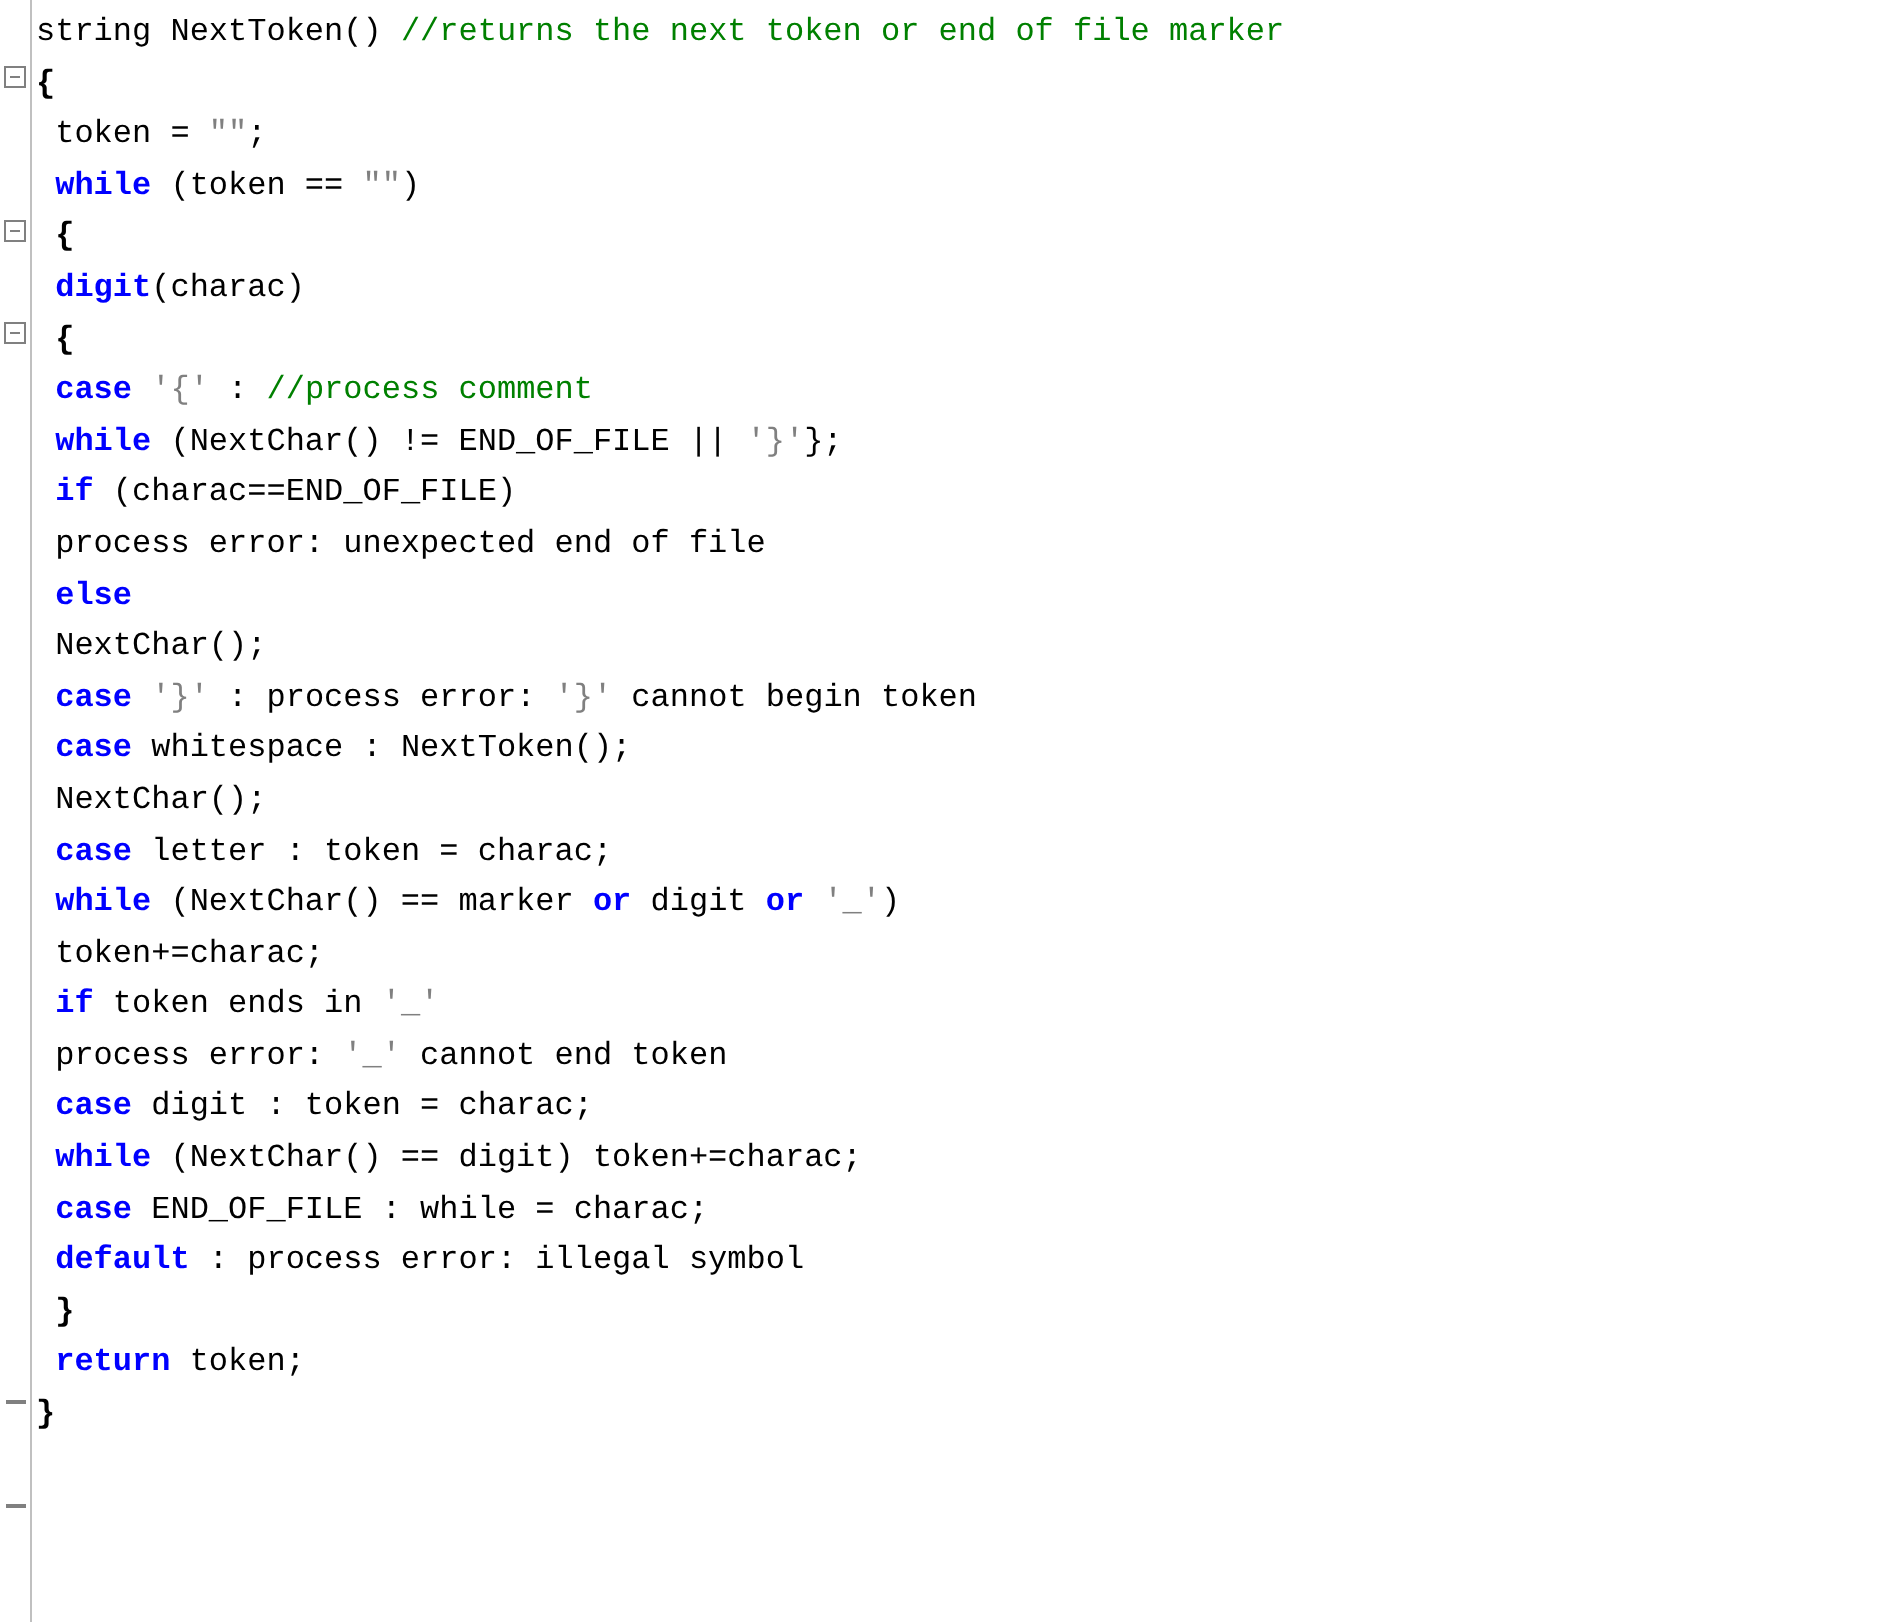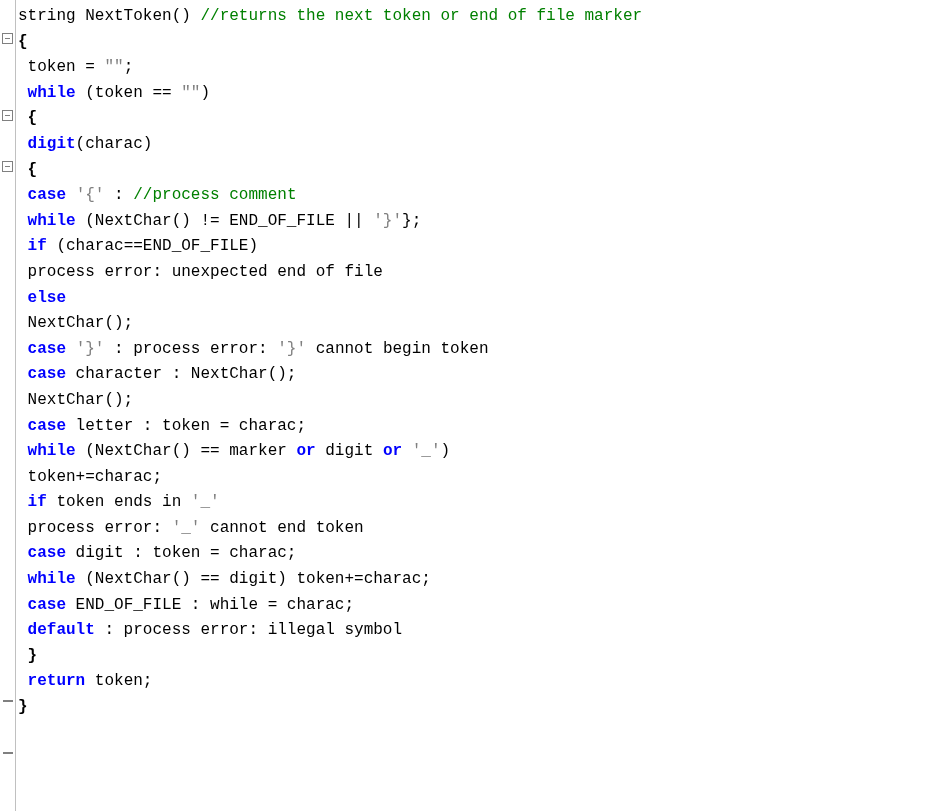--- a/index.html
+++ b/index.html
@@ -82,21 +82,21 @@
   <div class="line"><span class="kw2"> {</span></div>
   <div class="line"><span class="kw"> digit</span><span>(charac)</span></div>
   <div class="line"><span class="kw2"> {</span></div>
   <div class="line"><span class="kw"> case</span><span> </span><span class="str">'{'</span><span> : </span><span class="comment">//process comment</span></div>
   <div class="line"><span class="kw"> while</span><span> (NextChar() != END_OF_FILE || </span><span class="str">'}'</span><span>};</span></div>
   <div class="line"><span class="kw"> if</span><span> (charac==END_OF_FILE)</span></div>
   <div class="line"><span> process error: unexpected end of file</span></div>
   <div class="line"><span class="kw"> else</span></div>
   <div class="line"><span> NextChar();</span></div>
   <div class="line"><span class="kw"> case</span><span> </span><span class="str">'}'</span><span> : process error: </span><span class="str">'}'</span><span> cannot begin token</span></div>
-  <div class="line"><span class="kw"> case</span><span> character : NextChar();</span></div>
+  <div class="line"><span class="kw"> case</span><span> whitespace : NextToken();</span></div>
   <div class="line"><span> NextChar();</span></div>
   <div class="line"><span class="kw"> case</span><span> letter : token = charac;</span></div>
   <div class="line"><span class="kw"> while</span><span> (NextChar() == marker </span><span class="kw">or</span><span> digit </span><span class="kw">or</span><span> </span><span class="str">'_'</span><span>)</span></div>
   <div class="line"><span> token+=charac;</span></div>
   <div class="line"><span class="kw"> if</span><span> token ends in </span><span class="str">'_'</span></div>
   <div class="line"><span> process error: </span><span class="str">'_'</span><span> cannot end token</span></div>
   <div class="line"><span class="kw"> case</span><span> digit : token = charac;</span></div>
   <div class="line"><span class="kw"> while</span><span> (NextChar() == digit) token+=charac;</span></div>
   <div class="line"><span class="kw"> case</span><span> END_OF_FILE : while = charac;</span></div>
   <div class="line"><span class="kw"> default</span><span> : process error: illegal symbol</span></div>

